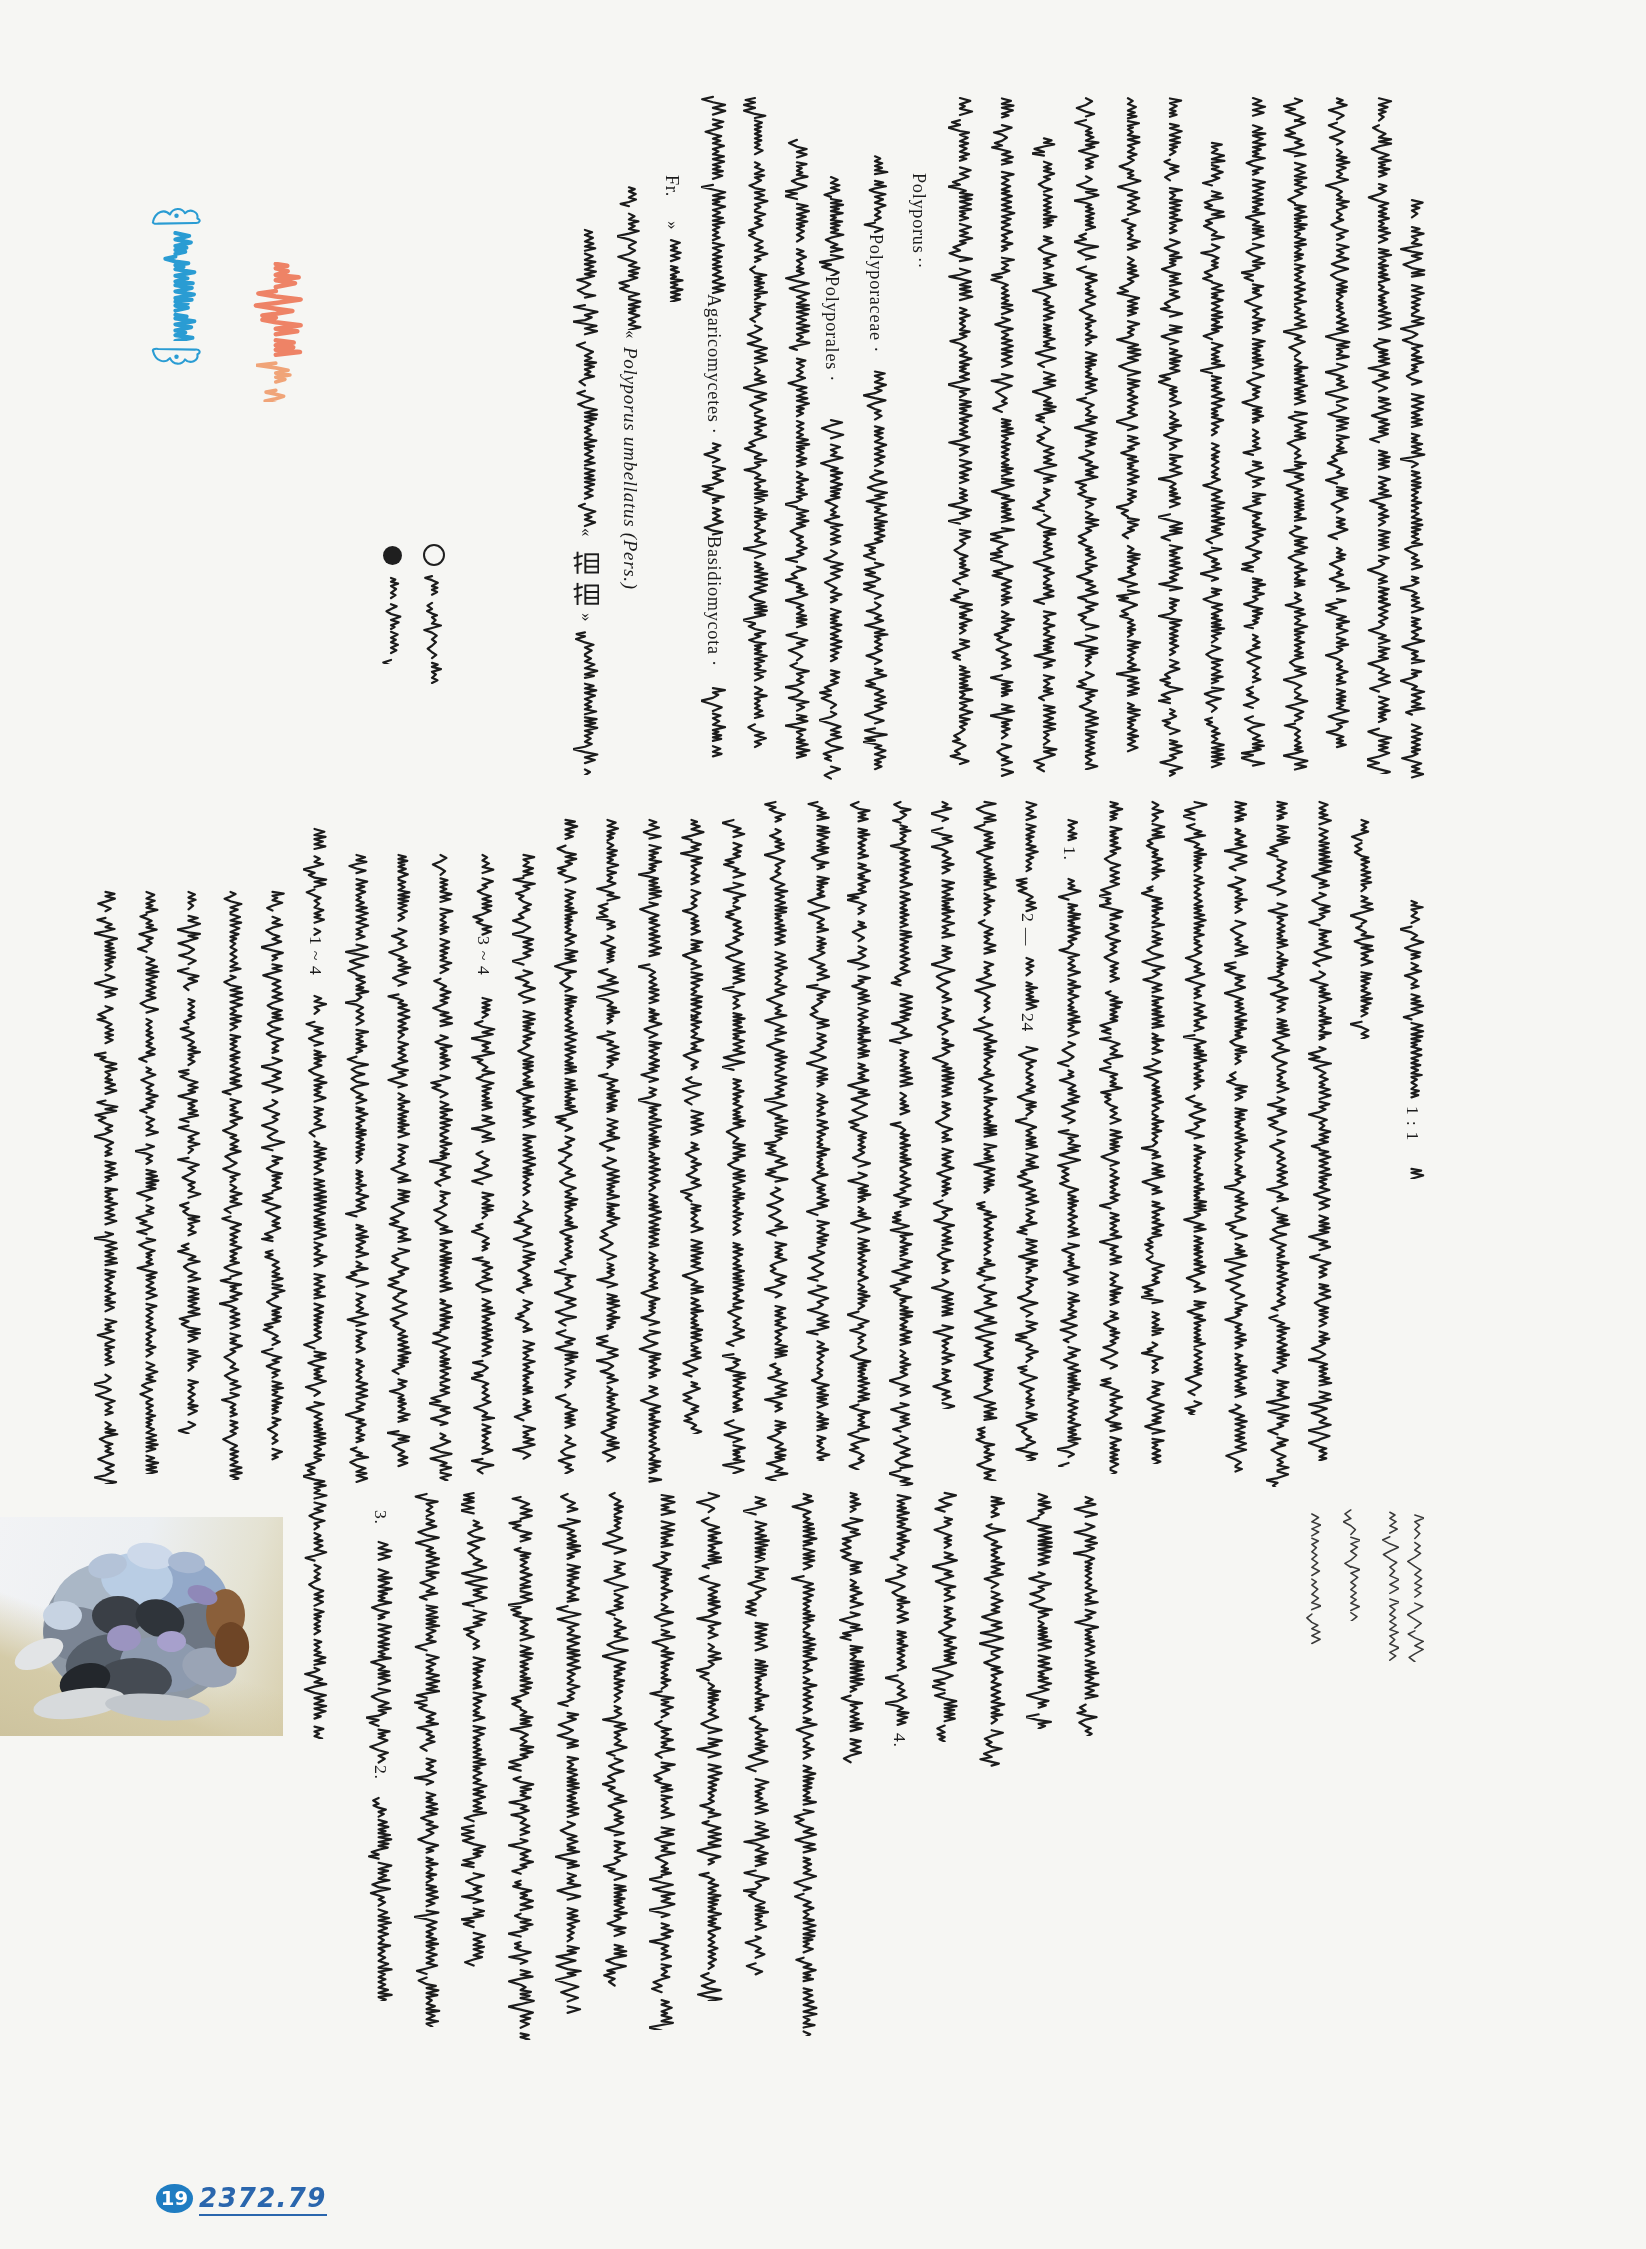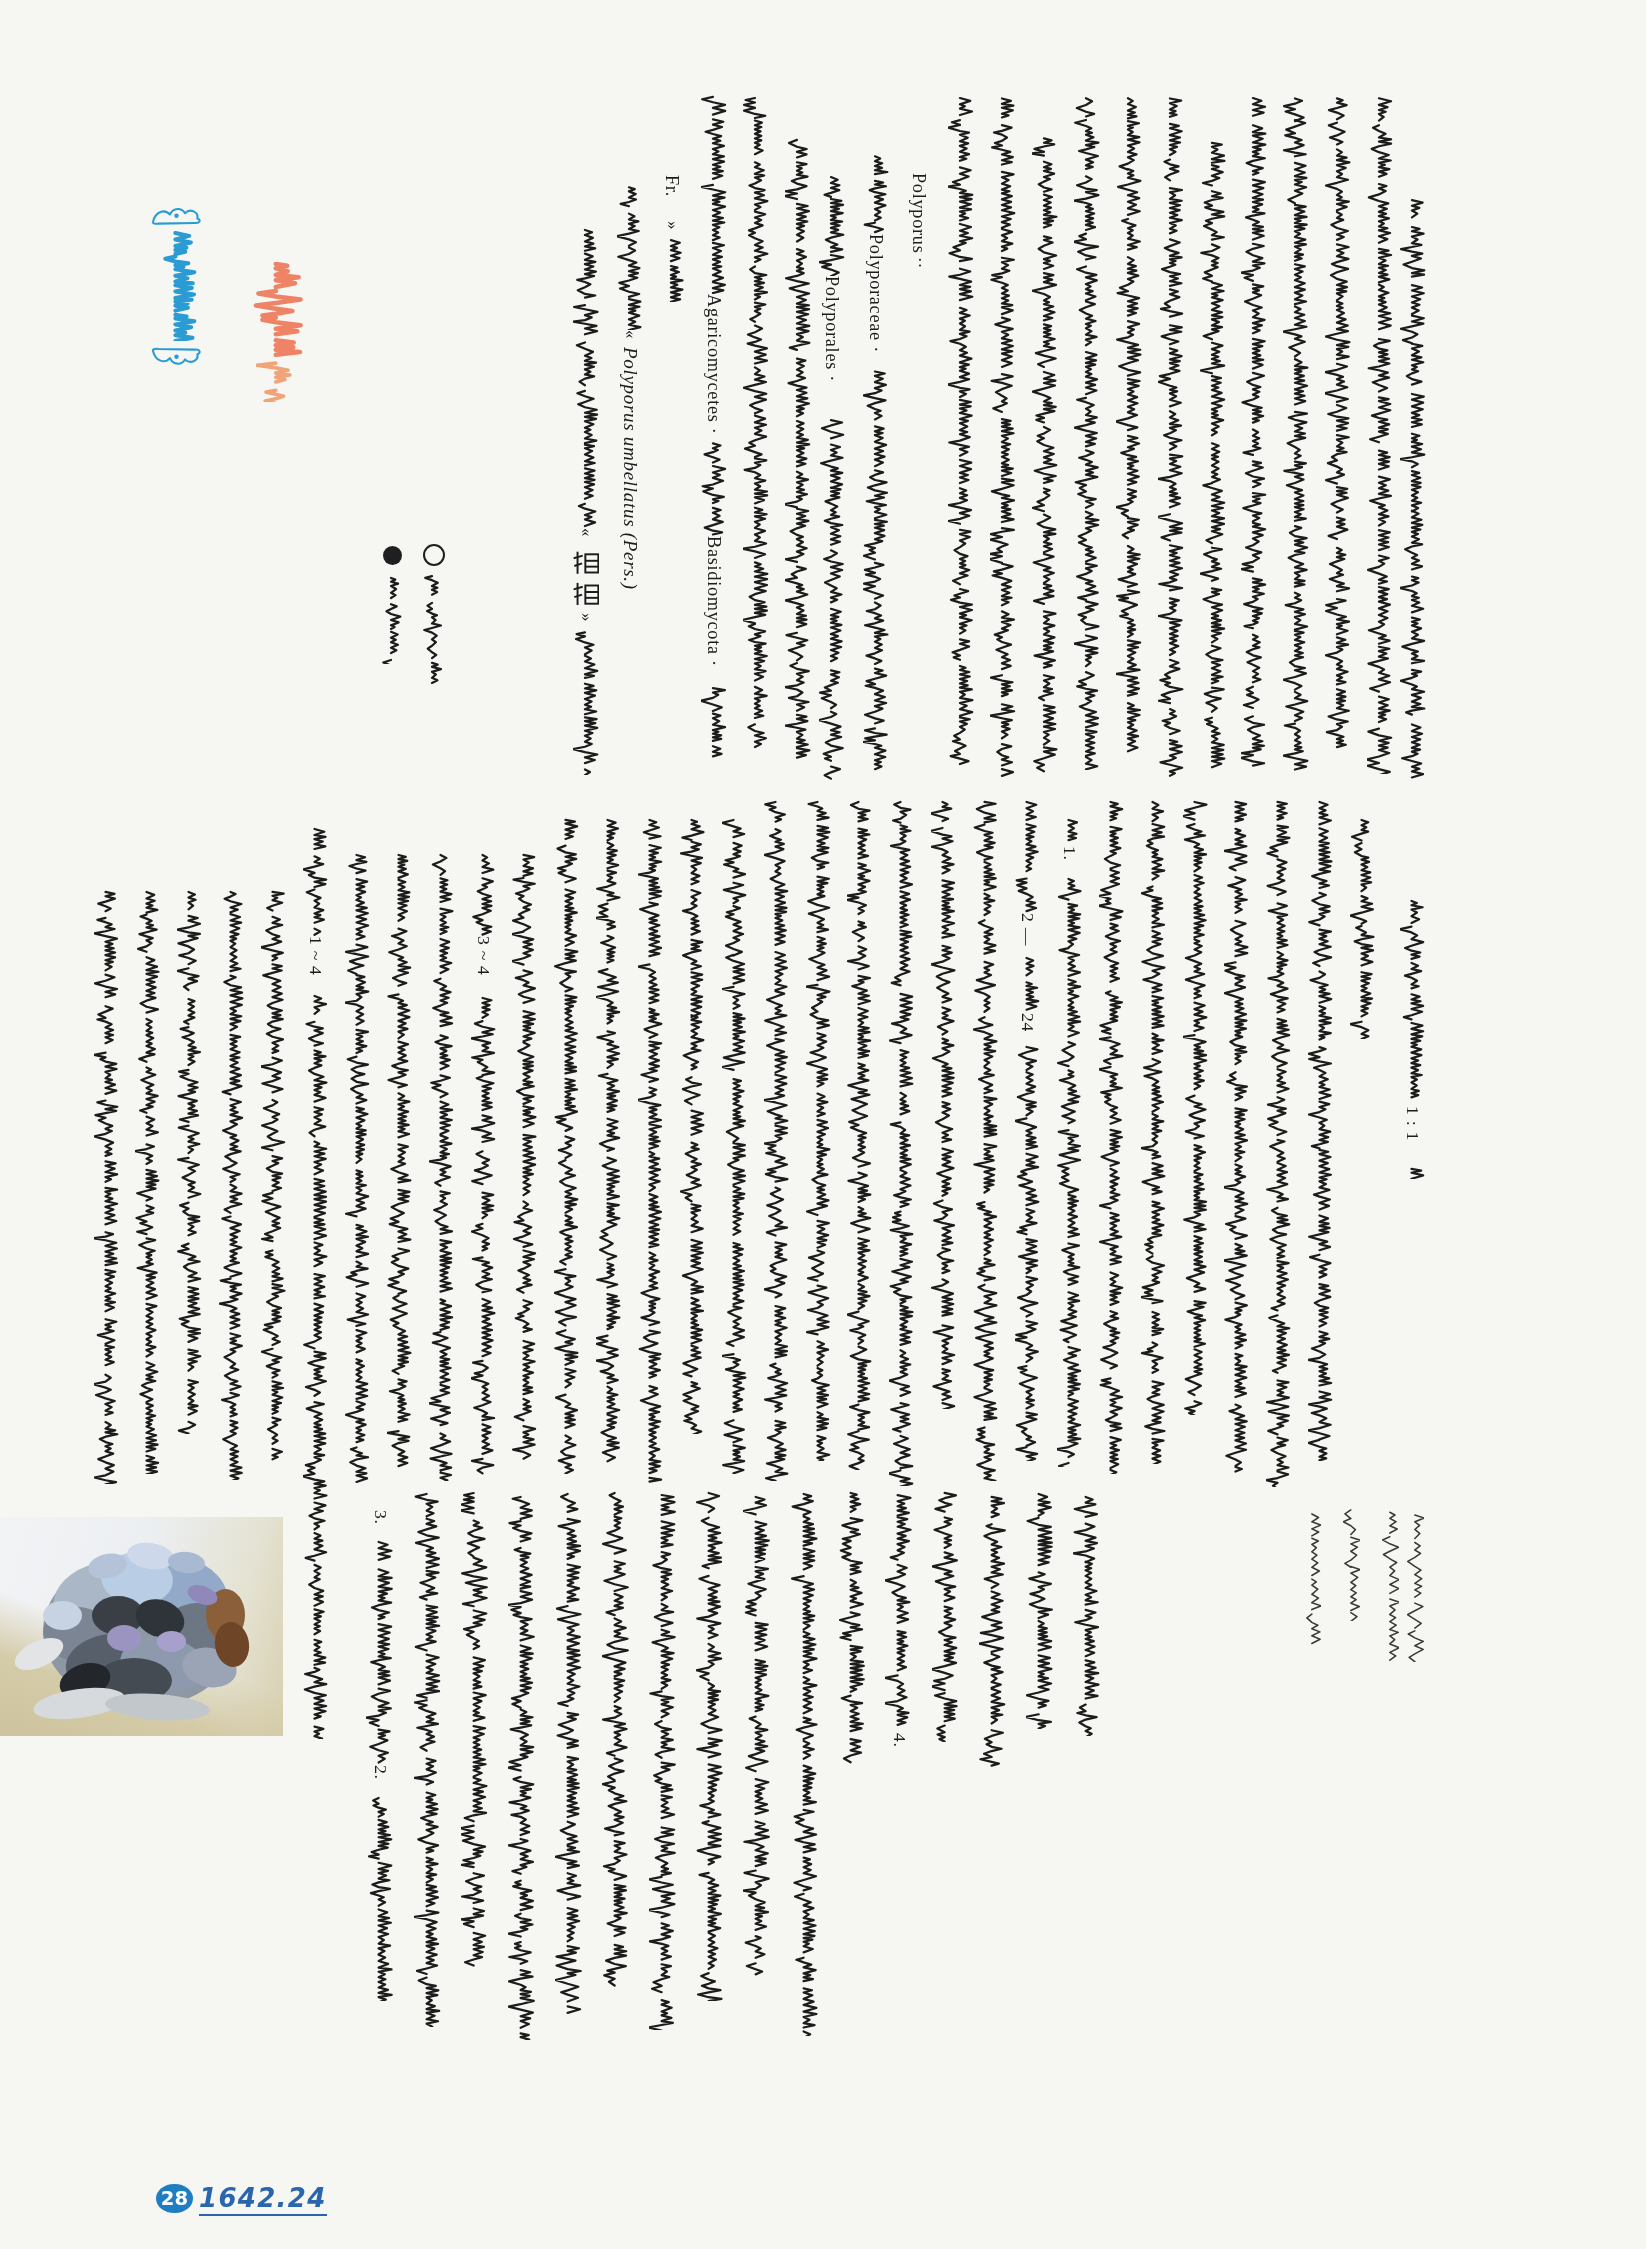--- a/index.html
+++ b/index.html
@@ -507,17 +507,17 @@
       <div class="blob" style="left: 88px; top: 37px; width: 39px; height: 23.6px; background: rgb(180, 195, 216); transform: rotate(-12deg);"></div>
       <div class="blob" style="left: 168px; top: 35px; width: 37px; height: 21px; background: rgb(169, 185, 210); transform: rotate(6deg);"></div>
       <div class="blob" style="left: 13px; top: 124px; width: 52px; height: 26px; background: rgb(226, 228, 230); transform: rotate(-25deg);"></div>
       <div class="blob" style="left: 33px; top: 172px; width: 92px; height: 29px; background: rgb(215, 218, 220); transform: rotate(-8deg);"></div>
       <div class="blob" style="left: 105px; top: 177px; width: 105px; height: 26px; background: rgb(194, 199, 204); transform: rotate(4deg);"></div>
       <div class="blob" style="left: 107px; top: 108px; width: 34px; height: 26px; background: rgb(155, 148, 192); transform: rotate(0deg);"></div>
       <div class="blob" style="left: 157px; top: 114px; width: 29px; height: 21px; background: rgb(167, 160, 204); transform: rotate(0deg);"></div>
       <div class="blob" style="left: 187px; top: 69px; width: 31px; height: 18.3px; background: rgb(143, 136, 184); transform: rotate(20deg);"></div>
     </div>
     <div id="footer-badge" style="left: 156px; top: 2184px; width: 37px; height: 29.4px; background: rgb(31, 125, 194);">
-      <span>28</span>
-    </div>
-    <div id="footer-issue" style="left: 199px; top: 2183px; color: rgb(42, 102, 173); border-bottom-color: rgb(42, 102, 173);">1642.24</div>
+      <span>19</span>
+    </div>
+    <div id="footer-issue" style="left: 199px; top: 2183px; color: rgb(42, 102, 173); border-bottom-color: rgb(42, 102, 173);">2372.79</div>
   </div>
 
 
 </body></html>

